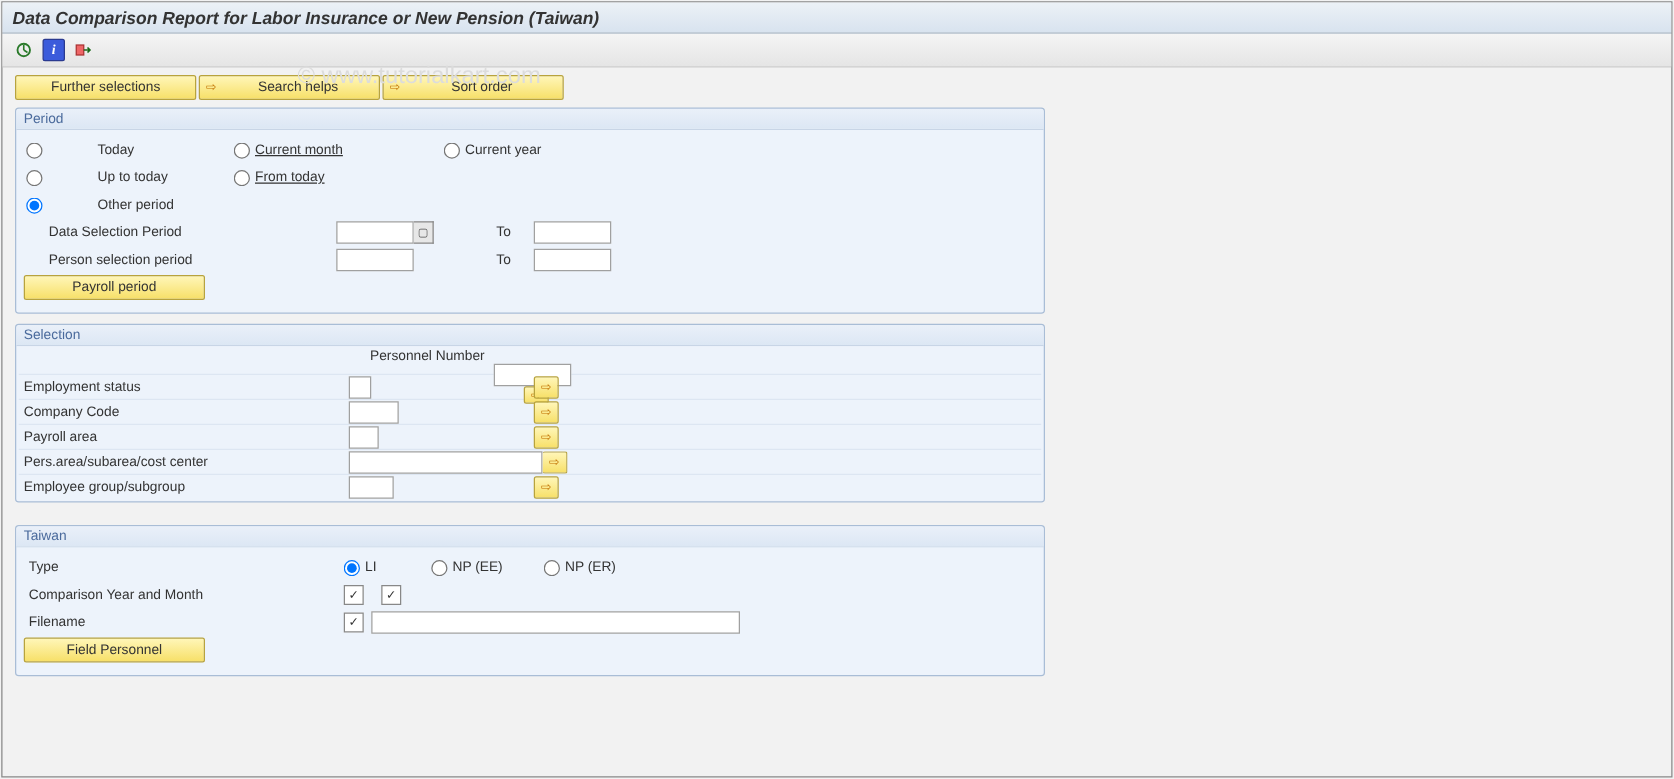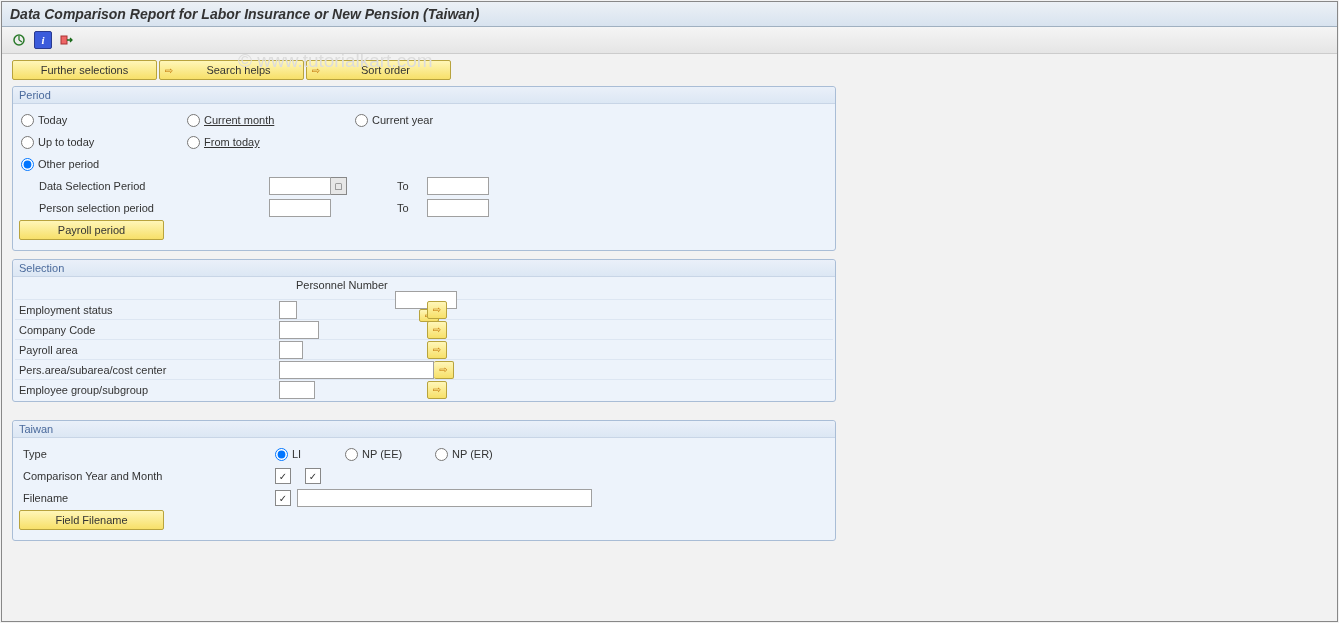--- a/index.html
+++ b/index.html
@@ -87,21 +87,21 @@
   .group-body {
     padding: 6px 6px 8px 6px;
   }
   .row {
     display: flex;
     align-items: center;
     height: 20px;
     margin-bottom: 2px;
   }
   .radio-col { display: flex; align-items: center; }
-  .radio-col.c1 { width: 168px; padding-left: 2px;}
+  .radio-col.c1 { width: 168px; padding-left: 2px; gap: 40px;}
   .radio-col.c2 { width: 168px; text-decoration: underline; }
   .radio-col.c3 { width: 180px; }
   input[type=radio] { margin: 0 4px 0 0; vertical-align: middle; }
   .lbl-indent { width: 250px; padding-left: 20px; }
   .input-box {
     height: 18px;
     background: #fff;
     border: 1px solid #a0a0a0;
     border-radius: 0;
   }
@@ -321,19 +321,19 @@
         <span style="width:8px;"></span>
         <span class="checkbox">✓</span>
       </div>
       <div class="row">
         <span style="width:256px; padding-left:4px;">Filename</span>
         <span class="checkbox">✓</span>
         <input class="input-box wlong" style="">
       </div>
       <div class="row" style="margin-top:2px;">
         <div class="btn-yellow narrow">
-          <span>Field Filename</span>
+          <span>Field Personnel</span>
         </div>
       </div>
     </div>
   </div>
 
 </div>
 
 </body></html>

